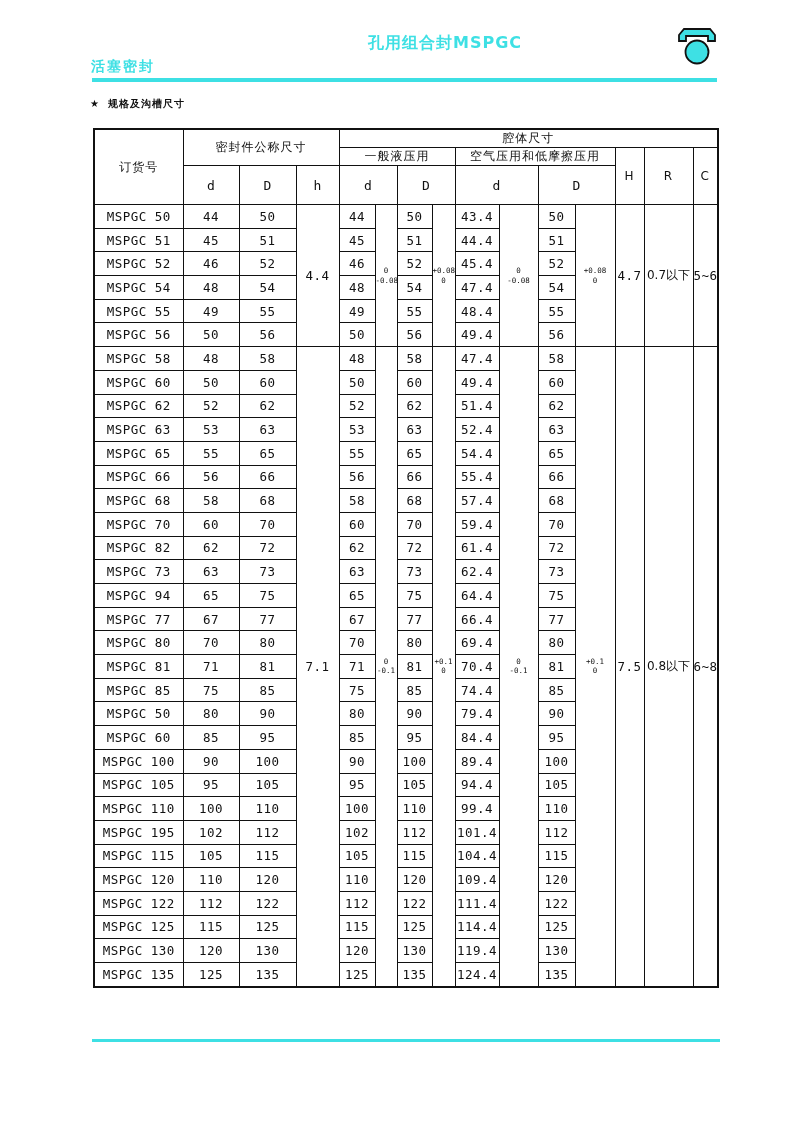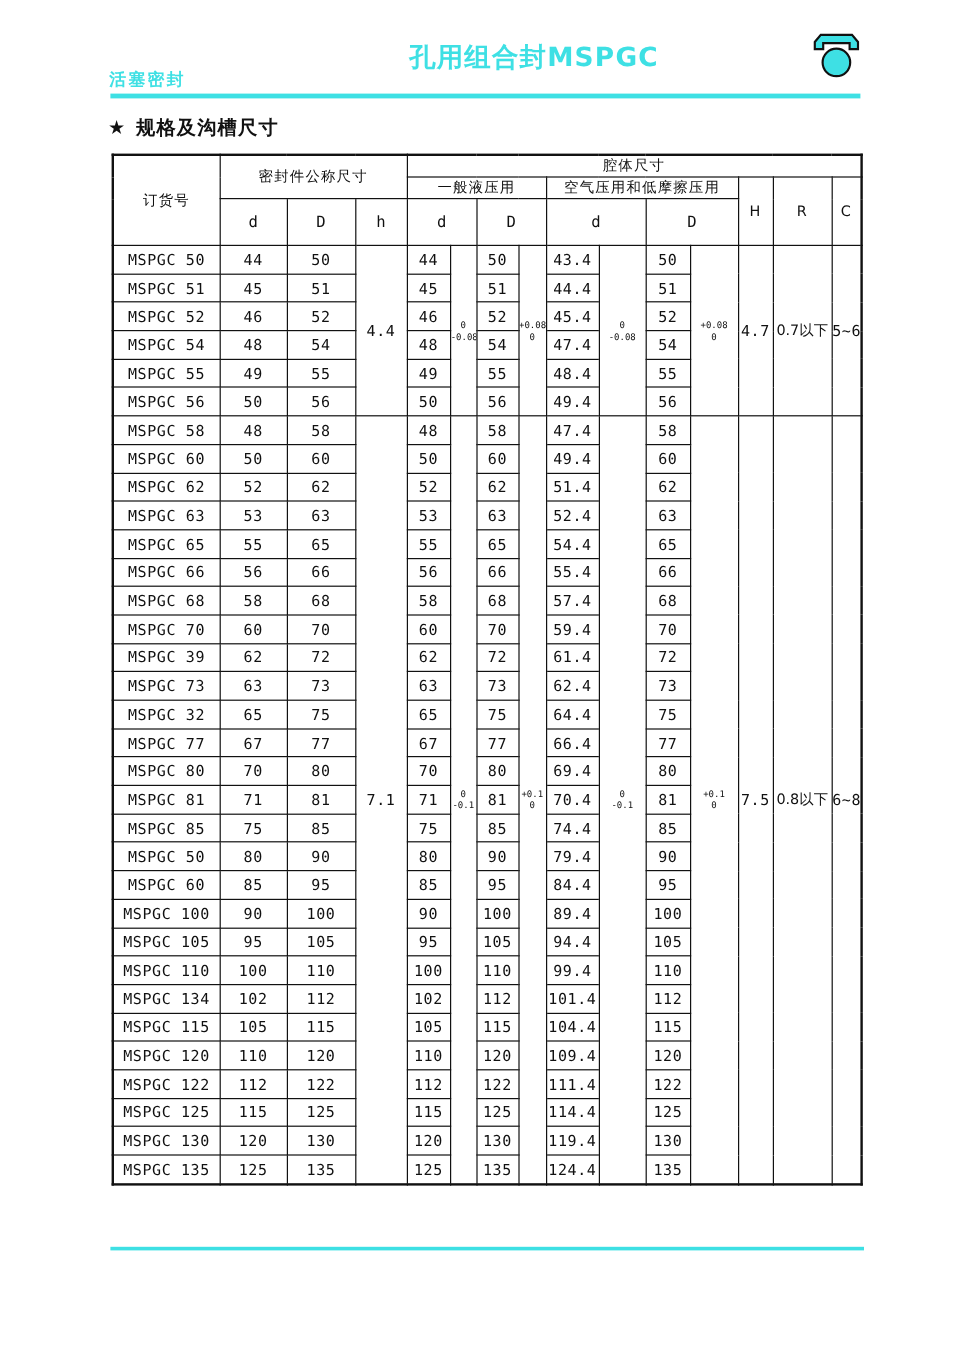--- a/index.html
+++ b/index.html
@@ -10,30 +10,30 @@
   }
   .page{position:absolute;inset:0;overflow:hidden;}
 
   
   .hdr-left{
     position:absolute;left:91px;top:42px;
     color:#3ee0e4;font-size:14px;font-weight:bold;letter-spacing:2px;white-space:nowrap;margin-top:16px;
   }
   .hdr-title{
     position:absolute;left:445px;top:33px;transform:translateX(-50%);
-    color:#3ee0e4;font-size:22px;font-weight:bold;white-space:nowrap;letter-spacing:1px;
+    color:#3ee0e4;font-size:16px;font-weight:bold;white-space:nowrap;letter-spacing:1px;
   }
   .logo{position:absolute;left:677px;top:27px;}
   .rule{position:absolute;background:#3ee0e4;}
   .top-rule{left:92px;top:78px;width:625px;height:4px;}
   .bottom-rule{left:92px;top:1039px;width:628px;height:3px;}
 
   
   .section-title{
-    position:absolute;left:90px;top:97px;font-size:16px;font-weight:bold;
+    position:absolute;left:90px;top:97px;font-size:10px;font-weight:bold;
     letter-spacing:1px;white-space:nowrap;color:#111;
   }
   .section-title .star{margin-right:8px;}
 
   
   table.spec{
     position:absolute;left:93px;top:128px;width:624px;
     border-collapse:collapse;table-layout:fixed;
     border:2px solid #111;
   }
@@ -254,39 +254,39 @@
         <tr>
           <td>MSPGC 70</td>
           <td>60</td>
           <td>70</td>
           <td>60</td>
           <td>70</td>
           <td>59.4</td>
           <td>70</td>
         </tr>
         <tr>
-          <td>MSPGC 39</td>
+          <td>MSPGC 82</td>
           <td>62</td>
           <td>72</td>
           <td>62</td>
           <td>72</td>
           <td>61.4</td>
           <td>72</td>
         </tr>
         <tr>
           <td>MSPGC 73</td>
           <td>63</td>
           <td>73</td>
           <td>63</td>
           <td>73</td>
           <td>62.4</td>
           <td>73</td>
         </tr>
         <tr>
-          <td>MSPGC 32</td>
+          <td>MSPGC 94</td>
           <td>65</td>
           <td>75</td>
           <td>65</td>
           <td>75</td>
           <td>64.4</td>
           <td>75</td>
         </tr>
         <tr>
           <td>MSPGC 77</td>
           <td>67</td>
@@ -362,21 +362,21 @@
         <tr>
           <td>MSPGC 110</td>
           <td>100</td>
           <td>110</td>
           <td>100</td>
           <td>110</td>
           <td>99.4</td>
           <td>110</td>
         </tr>
         <tr>
-          <td>MSPGC 134</td>
+          <td>MSPGC 195</td>
           <td>102</td>
           <td>112</td>
           <td>102</td>
           <td>112</td>
           <td>101.4</td>
           <td>112</td>
         </tr>
         <tr>
           <td>MSPGC 115</td>
           <td>105</td>

